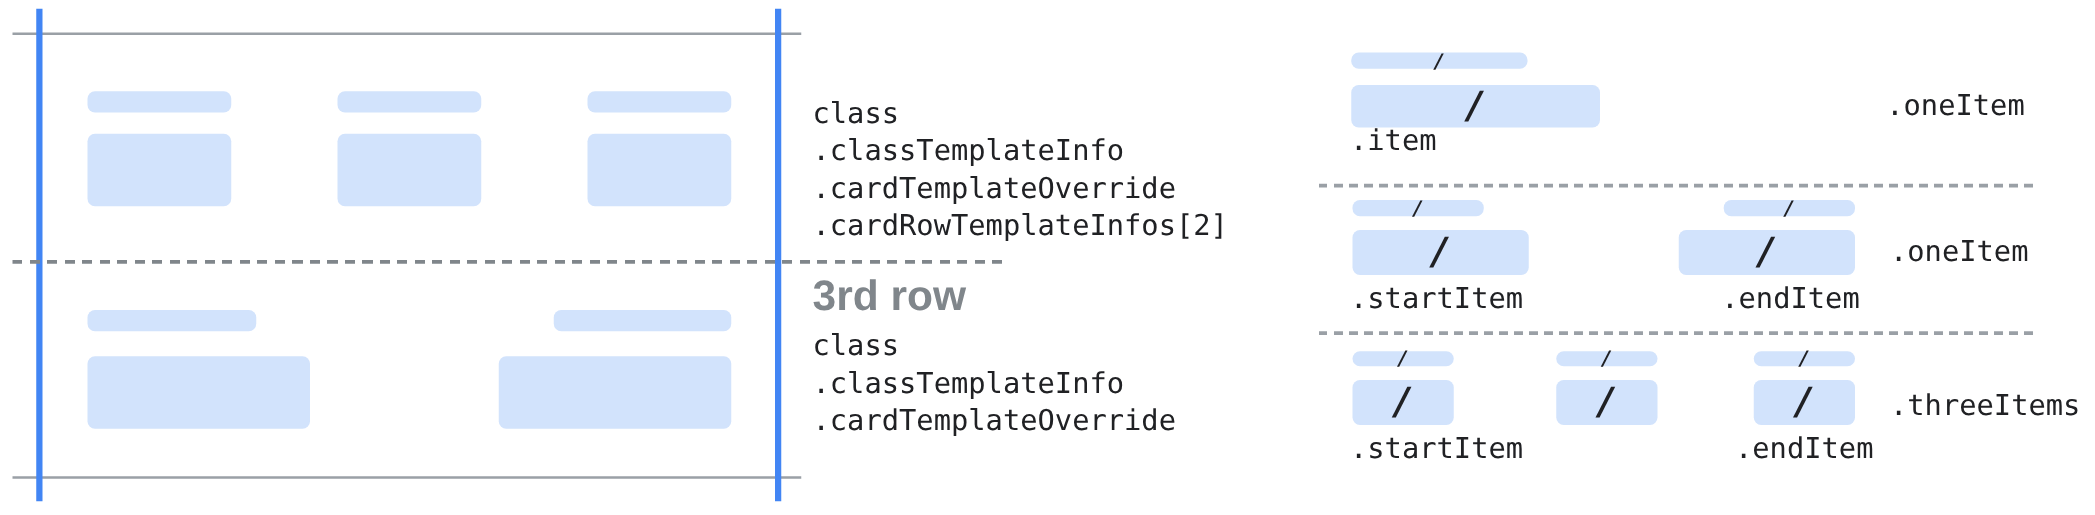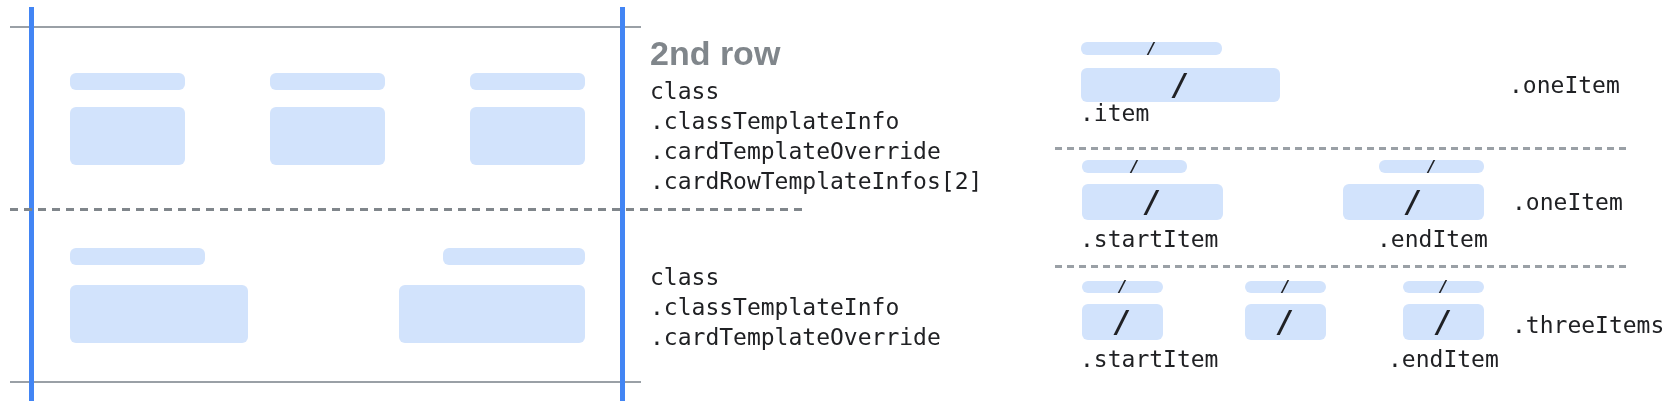--- a/index.html
+++ b/index.html
@@ -59,28 +59,28 @@
   <div class="ph" style="left:270px;top:73px;width:115px;height:17px"></div>
   <div class="ph" style="left:270px;top:107px;width:115px;height:58px"></div>
   <div class="ph" style="left:470px;top:73px;width:115px;height:17px"></div>
   <div class="ph" style="left:470px;top:107px;width:115px;height:58px"></div>
 
   <div class="ph" style="left:70px;top:248px;width:135px;height:17px"></div>
   <div class="ph" style="left:70px;top:285px;width:178px;height:58px"></div>
   <div class="ph" style="left:443px;top:248px;width:142px;height:17px"></div>
   <div class="ph" style="left:399px;top:285px;width:186px;height:58px"></div>
 
-  <div class="row-heading" style="left:650px;top:34px">2nd row</div>
   <div class="code-block" style="left:650px;top:76px">
     <div class="code-line">class</div>
     <div class="code-line">.classTemplateInfo</div>
     <div class="code-line">.cardTemplateOverride</div>
     <div class="code-line">.cardRowTemplateInfos[2]</div>
   </div>
 
+  <div class="row-heading" style="left:650px;top:218px">3rd row</div>
   <div class="code-block" style="left:650px;top:262px">
     <div class="code-line">class</div>
     <div class="code-line">.classTemplateInfo</div>
     <div class="code-line">.cardTemplateOverride</div>
   </div>
 
   <div class="ph" style="left:1081px;top:42px;width:141px;height:13px">
     <span class="slash sm">/</span>
   </div>
   <div class="ph" style="left:1081px;top:68px;width:199px;height:34px">

